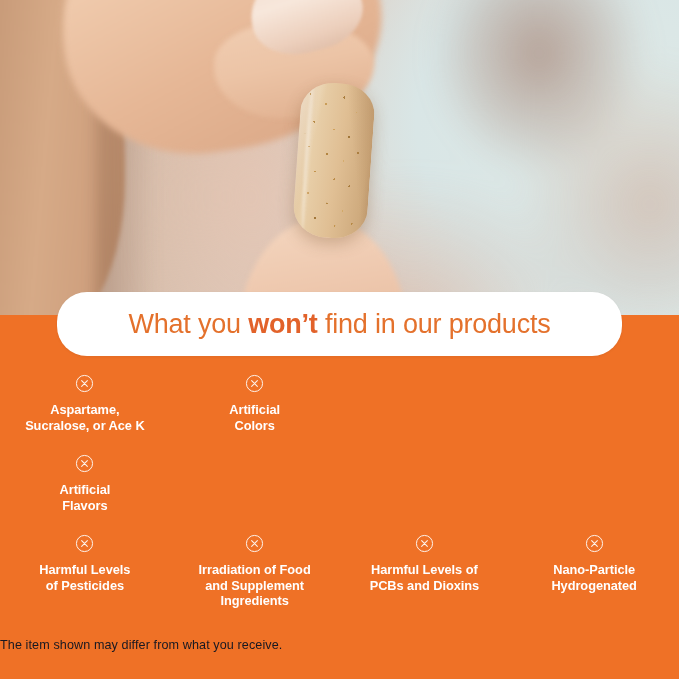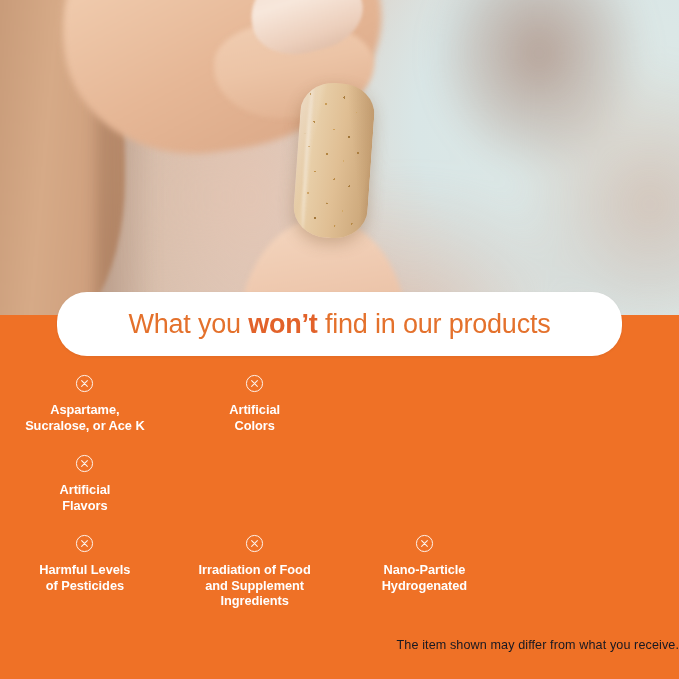--- a/index.html
+++ b/index.html
@@ -239,21 +239,21 @@
   .rowband-1 { top: 374px; }
   .rowband-2 { top: 454px; }
   .rowband-3 { top: 534px; }
 
   
   .footer {
     position: absolute;
     left: 0;
     top: 638px;
     width: 679px;
-    text-align: right;
+    text-align: left;
     font-size: 12.6px;
     color: #161822;
     letter-spacing: 0.1px;
   }
 </style>
 </head>
 <body>
 
 <div id="page">
 
@@ -326,20 +326,28 @@
       </svg>
       <div class="cell-label">Irradiation of Food
 and Supplement
 Ingredients</div>
     </div>
     <div class="cell">
       <svg class="xicon" viewBox="0 0 24 24">
         <circle cx="12" cy="12" r="10.2" fill="none" stroke="#fdf3ec" stroke-width="1.25"></circle>
         <path d="M8.4 8.4 L15.6 15.6 M15.6 8.4 L8.4 15.6" stroke="#fdf3ec" stroke-width="1.35" stroke-linecap="round"></path>
       </svg>
+      <div class="cell-label">Harmful Levels of
+PCBs and Dioxins</div>
+    </div>
+    <div class="cell">
+      <svg class="xicon" viewBox="0 0 24 24">
+        <circle cx="12" cy="12" r="10.2" fill="none" stroke="#fdf3ec" stroke-width="1.25"></circle>
+        <path d="M8.4 8.4 L15.6 15.6 M15.6 8.4 L8.4 15.6" stroke="#fdf3ec" stroke-width="1.35" stroke-linecap="round"></path>
+      </svg>
       <div class="cell-label">Nano-Particle
 Hydrogenated</div>
     </div>
   </div>
 
   <div class="footer">The item shown may differ from what you receive.</div>
 
 </div>
 
 </body></html>

